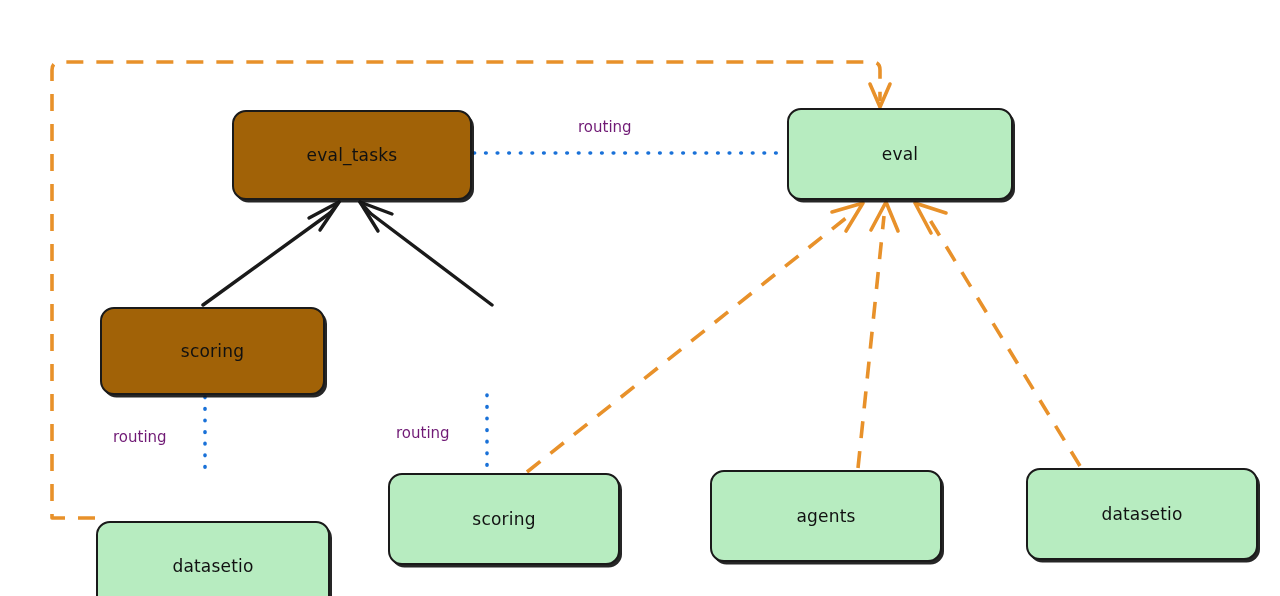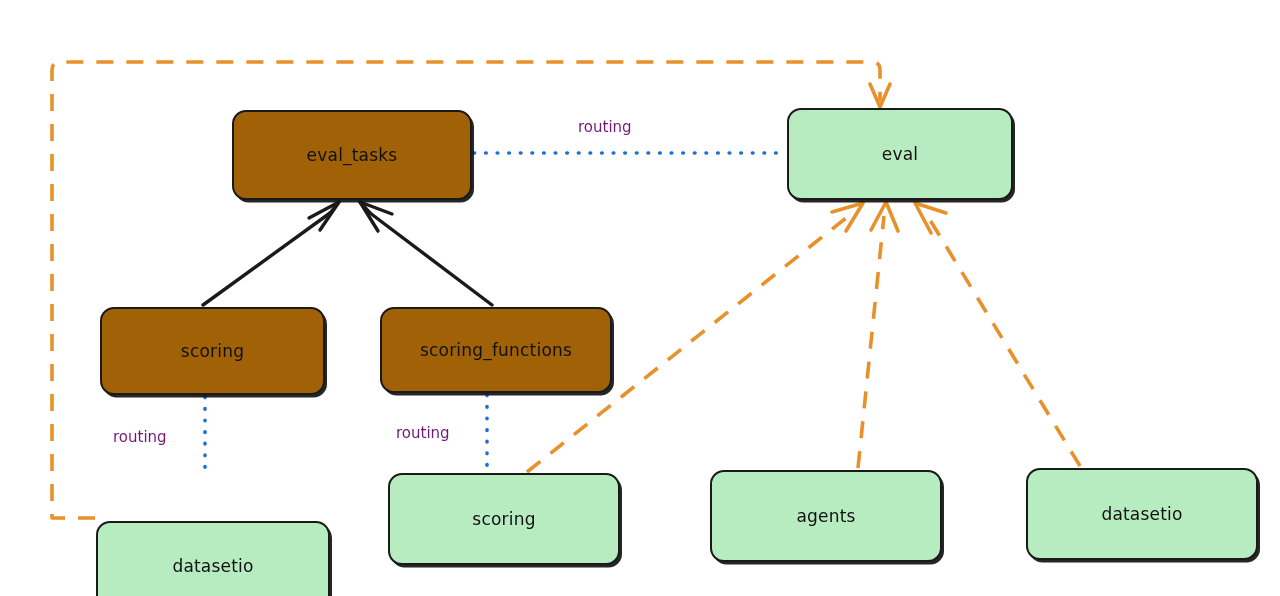--- a/index.html
+++ b/index.html
@@ -101,23 +101,20 @@
   </div>
 
   <div class="node green" style="left:787px;top:108px;width:226px;height:92px;align-items:center;">
     <span class="label">eval</span>
   </div>
 
   <div class="node blue" style="left:100px;top:307px;width:225px;height:88px;">
     <span class="label">scoring</span>
   </div>
 
-  <div class="node blue" style="left:380px;top:307px;width:232px;height:86px;">
-    <span class="label">scoring_functions</span>
-  </div>
 
   <div class="node green" style="left:96px;top:477px;width:234px;height:90px;margin-top:44px;">
     <span class="label">datasetio</span>
   </div>
 
   <div class="node green" style="left:388px;top:473px;width:232px;height:92px;">
     <span class="label">scoring</span>
   </div>
 
   <div class="node green" style="left:710px;top:470px;width:232px;height:92px;text-align:center;">

